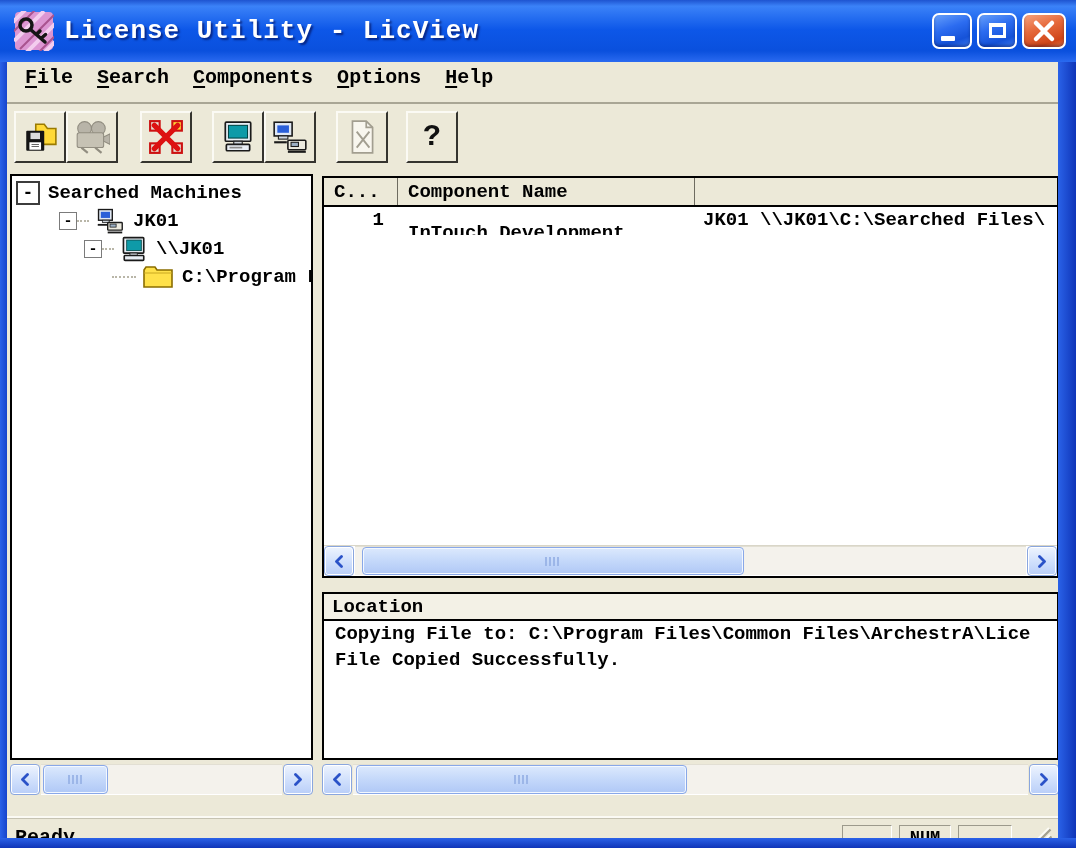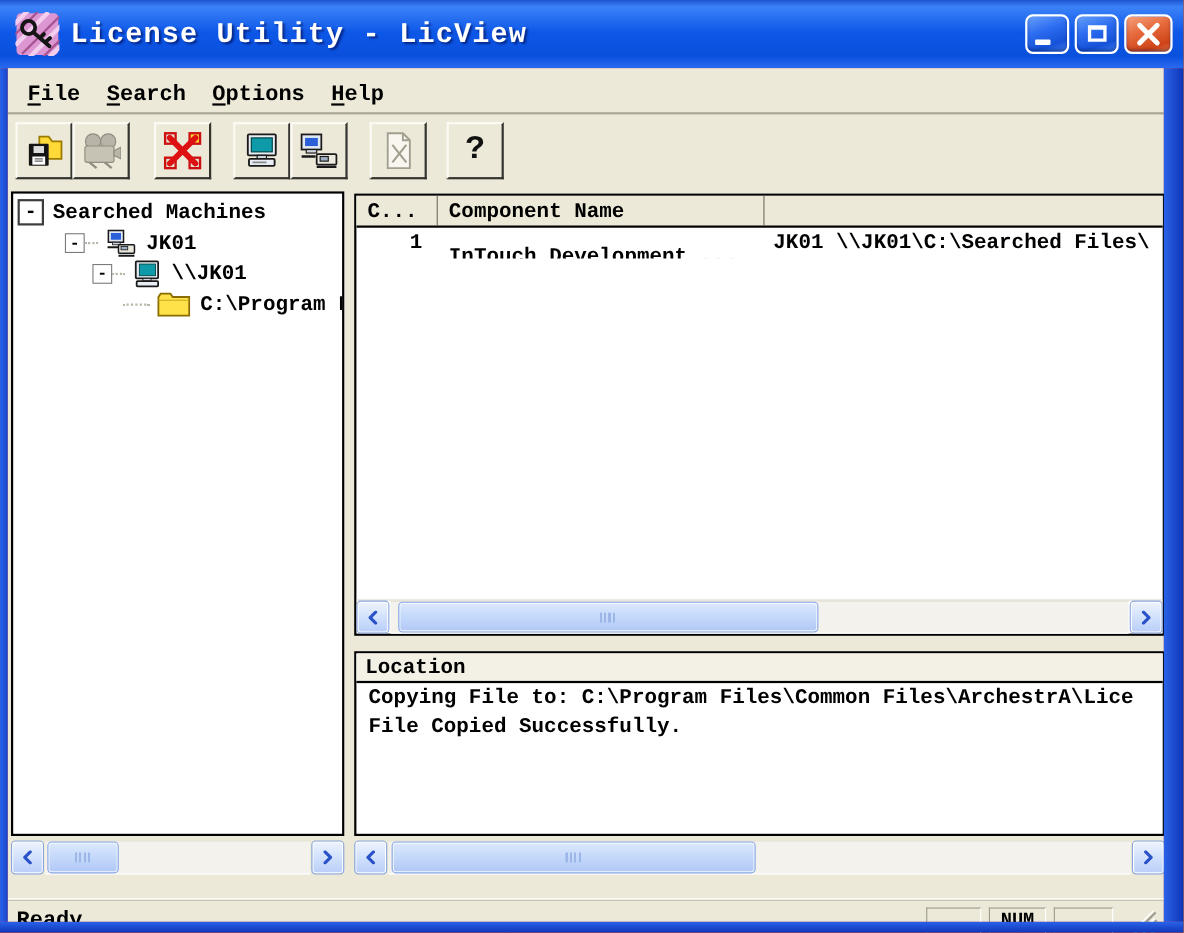--- a/index.html
+++ b/index.html
@@ -1,19 +1,19 @@
 <!DOCTYPE html>
 <html><head>
 <meta charset="utf-8">
 <style>
   * { box-sizing: border-box; margin: 0; padding: 0; }
   html, body { width: 1076px; height: 848px; background: #555; }
   body { font-family: "Liberation Mono", "DejaVu Sans Mono", monospace; }
 
-  #window { position: relative; width: 1076px; height: 848px; overflow: hidden; background: #ef4444; }
+  #window { position: relative; width: 1076px; height: 848px; overflow: hidden; background: #c4b5fd; }
 
   
   #titlebar {
     position: absolute; left: 0; top: 0; width: 1076px; height: 62px;
     background: linear-gradient(180deg, #1e54d0 0%, #3b82f8 10%, #0d57e8 48%, #0a50dd 82%, #2a6af0 100%);
     display: flex; align-items: center; padding: 0 10px;
   }
   #app-icon { width: 40px; height: 40px; margin: 0 10px 0 4px; flex: 0 0 auto; }
   #title-text {
     color: #fff; font-size: 26px; font-weight: bold; letter-spacing: 1px;
@@ -36,21 +36,21 @@
   .frame { position: absolute; background: linear-gradient(90deg,#2a62e8,#1644cc); z-index: 40; }
   #frame-left  { left: 0; top: 62px; width: 7px;  height: 776px; }
   #frame-right { left: 1058px; top: 62px; width: 18px; height: 776px; background: linear-gradient(90deg,#2a62e8,#0f35b8); }
   #frame-bottom{ left: 0; top: 838px; width: 1076px; height: 10px; background: linear-gradient(180deg,#2a62e8,#0f35b8); }
 
   #content { position: absolute; left: 7px; top: 62px; width: 1051px; height: 776px; background: #ece9d8; }
 
   
   #menubar {
     position: absolute; left: 0; top: 0; width: 1051px; height: 42px;
-    display: flex; align-items: flex-end; padding-left: 8px; gap: 4px;
+    display: flex; align-items: flex-start; padding-left: 8px; gap: 4px;
     border-bottom: 2px solid #a9a695;
   }
   .menu-item { font-size: 20px; font-weight: bold; color: #000; padding: 4px 10px; white-space: pre; }
   .menu-item .mn-key { text-decoration: underline; text-underline-offset: 3px; }
 
   
   #toolbar { position: absolute; left: 0; top: 44px; width: 1051px; height: 64px; }
   .tool-btn {
     position: absolute; top: 5px; width: 52px; height: 52px; background: #ece9d8;
     border-top: 2px solid #fbfaf4; border-left: 2px solid #fbfaf4;
@@ -162,20 +162,21 @@
 
   <div class="frame" id="frame-left"></div>
   <div class="frame" id="frame-right"></div>
   <div class="frame" id="frame-bottom"></div>
 
   <div id="content">
 
     <div id="menubar">
       <span class="menu-item"><span class="mn-key">F</span><span>ile</span></span>
       <span class="menu-item"><span class="mn-key">S</span><span>earch</span></span>
+      <span class="menu-item"><span class="mn-key">C</span><span>omponents</span></span>
       <span class="menu-item"><span class="mn-key">O</span><span>ptions</span></span>
       <span class="menu-item"><span class="mn-key">H</span><span>elp</span></span>
     </div>
 
     <div id="toolbar">
       <div class="tool-btn" style="left:7px">
         <svg width="36" height="36" viewBox="0 0 34 34">
           <path d="M13 5 h8 l3 4 h8 v15 h-19 z" fill="#ffd937" stroke="#9a7b00" stroke-width="1.5"></path>
           <rect x="4" y="11" width="17" height="19" rx="1" fill="#141414"></rect>
           <rect x="8" y="13" width="9" height="6" fill="#dcdcdc"></rect>

